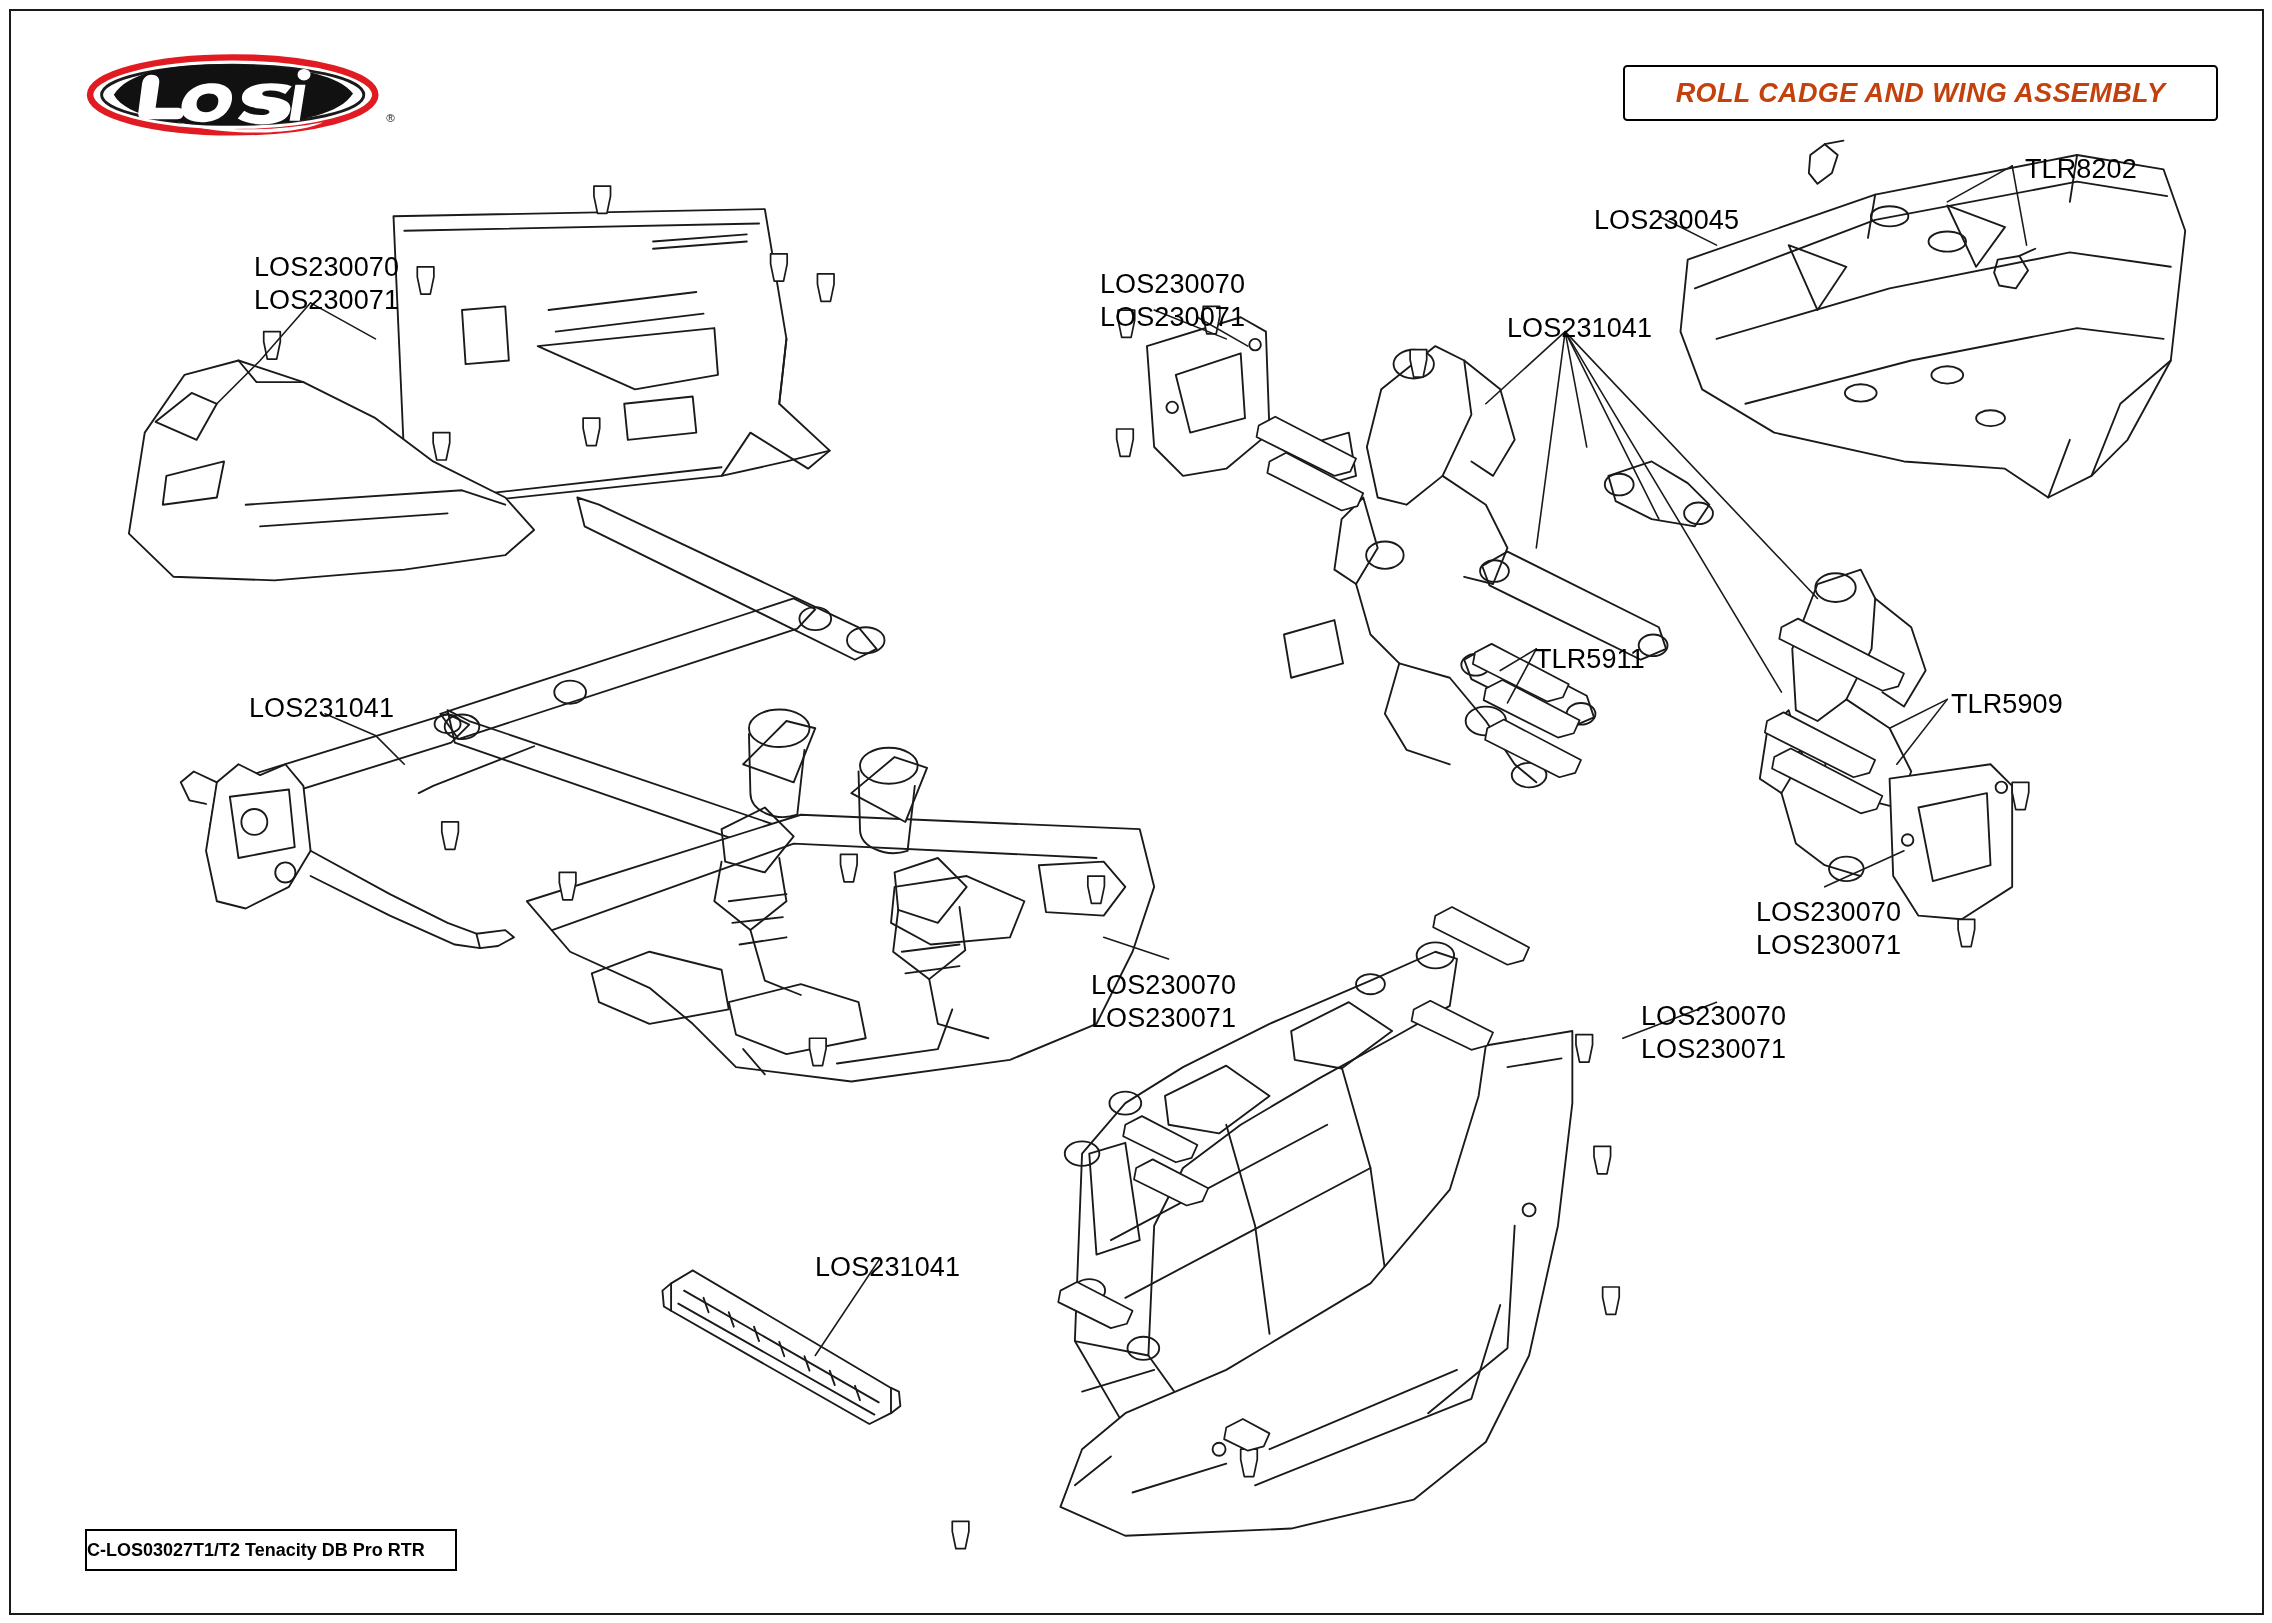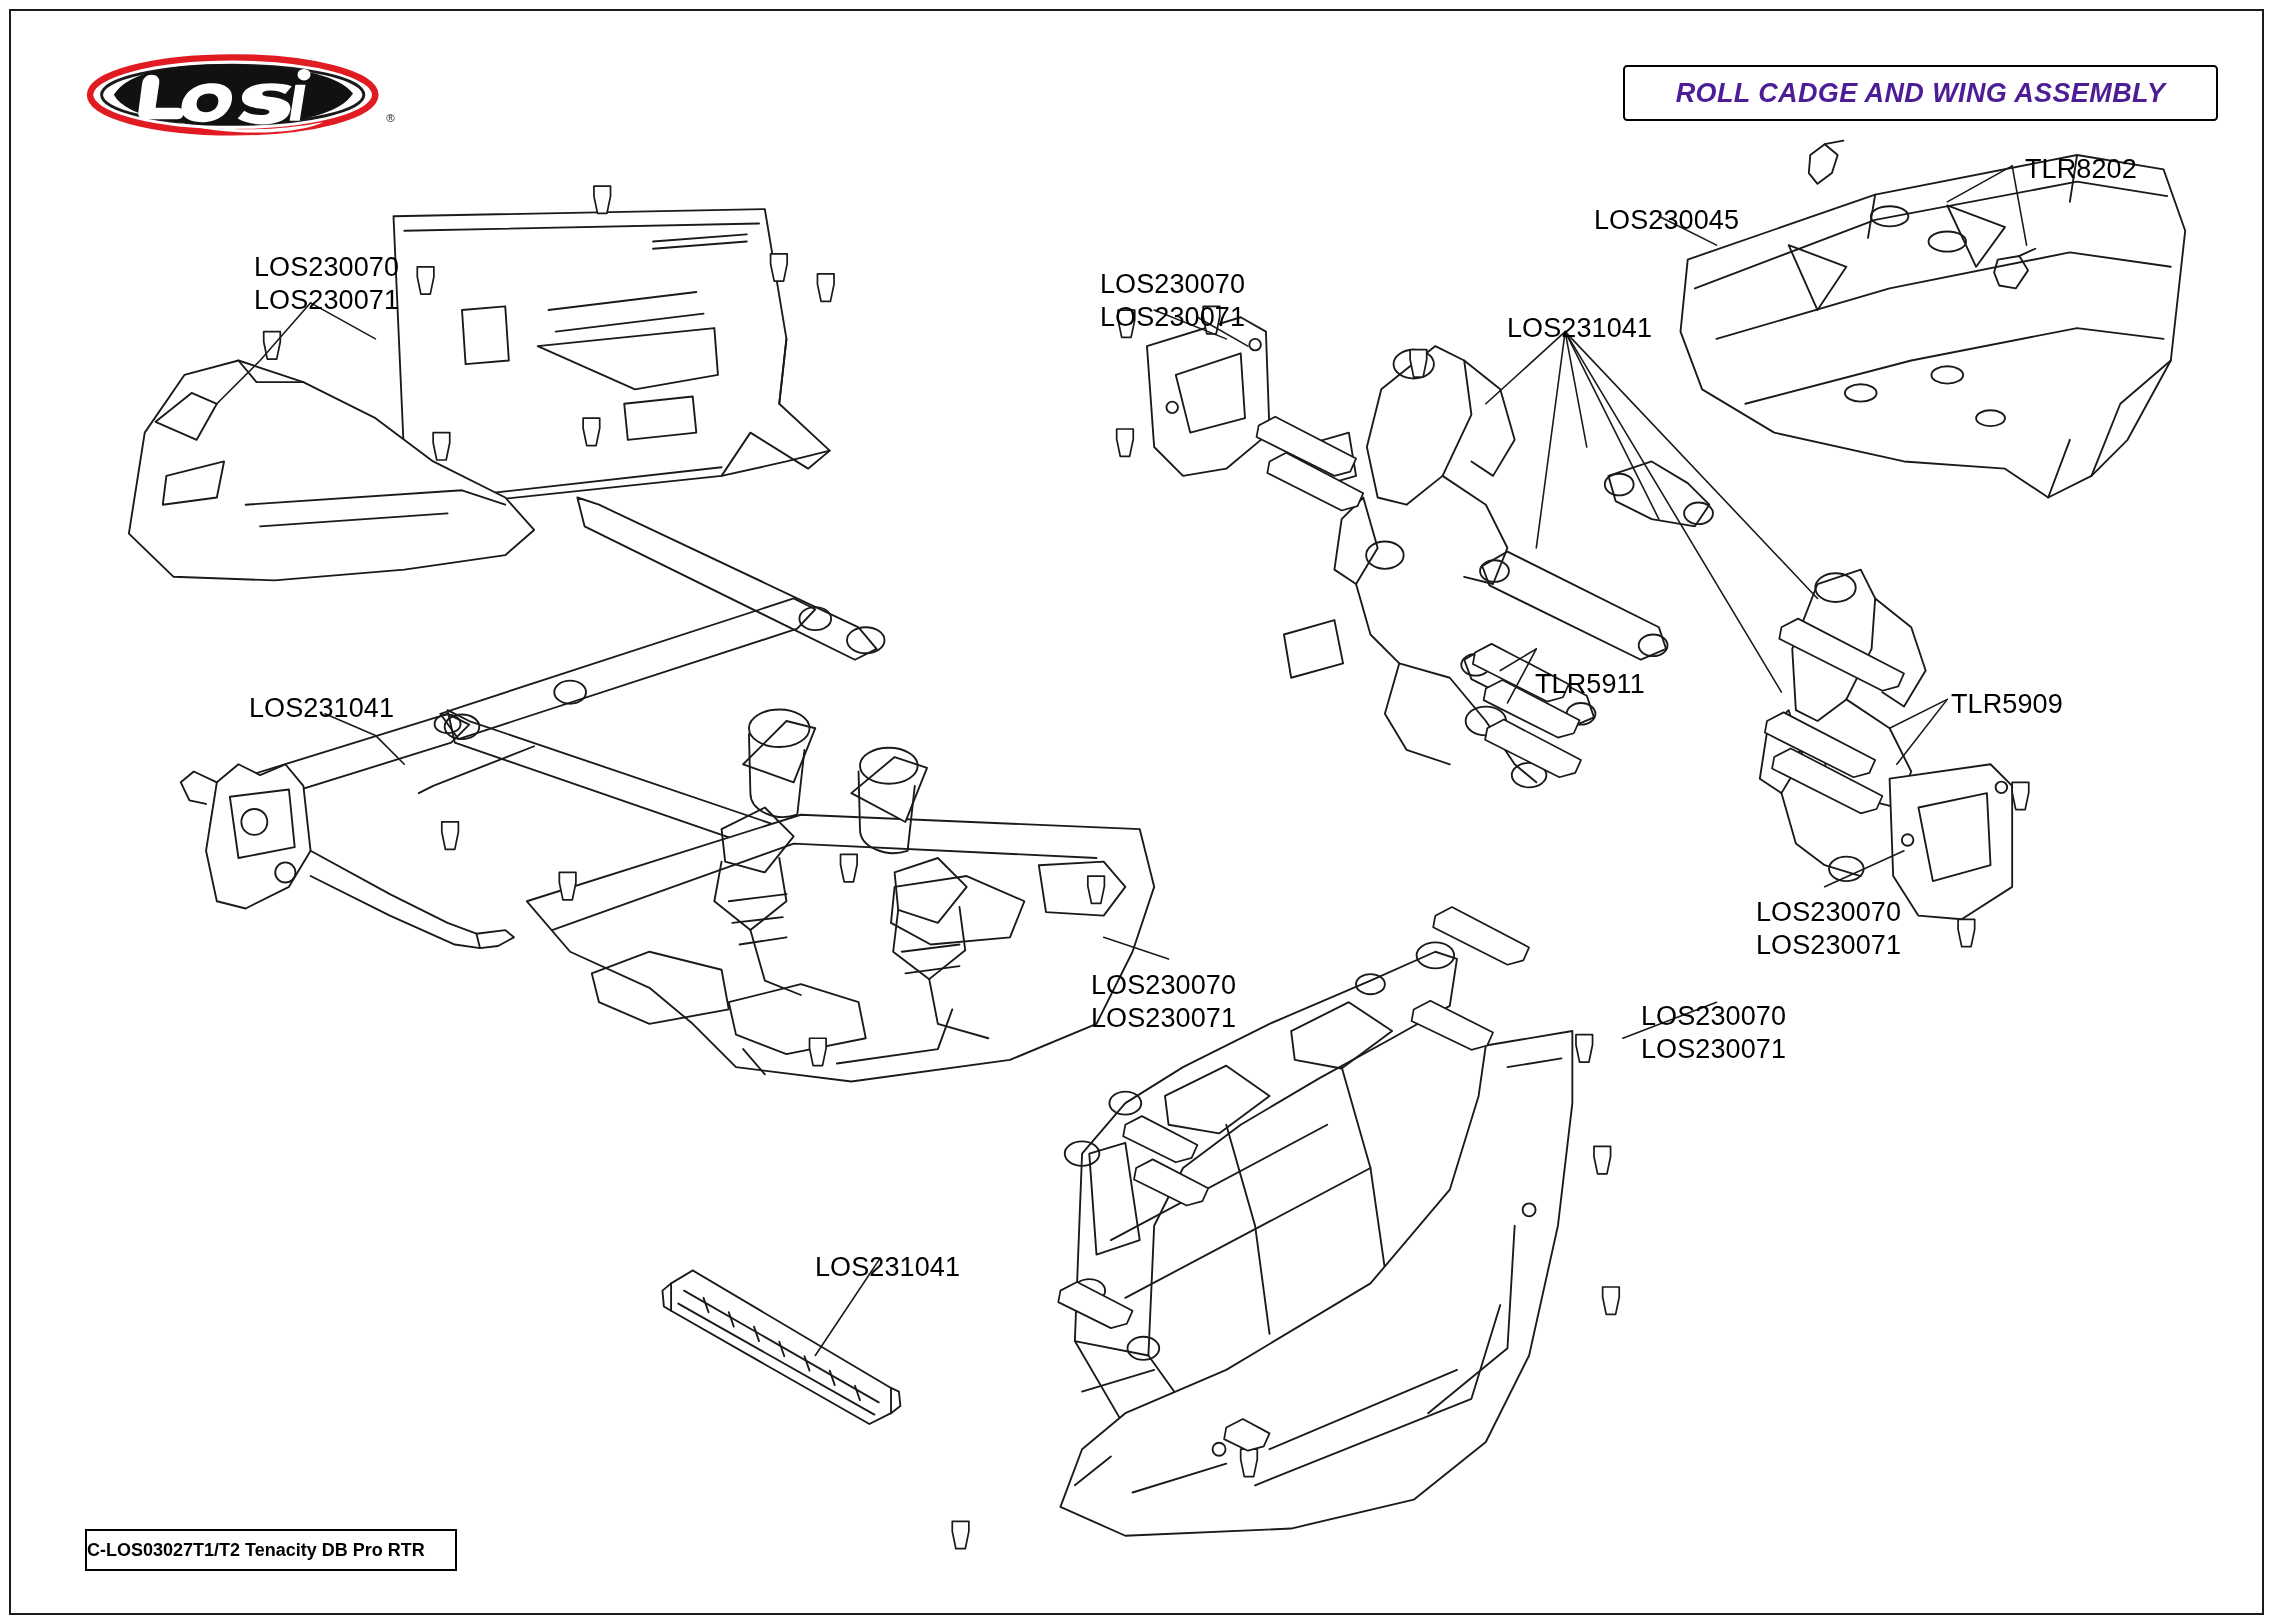--- a/index.html
+++ b/index.html
@@ -39,21 +39,21 @@
     display: flex;
     align-items: center;
     justify-content: center;
     background: #fff;
   }
   #title-text {
     font-size: 27px;
     font-weight: bold;
     font-style: italic;
     letter-spacing: 0.4px;
-    color: #4c1d95;
+    color: #c2410c;
     white-space: nowrap;
   }
 
   
   #footer-box {
     left: 85px;
     top: 1529px;
     width: 368px;
     height: 38px;
     border: 2.2px solid #000;
@@ -518,21 +518,21 @@
   </div>
 
   <div class="callout abs" style="left:1594px; top:204px;">
     <div>LOS230045</div>
   </div>
 
   <div class="callout abs" style="left:2025px; top:153px;">
     <div>TLR8202</div>
   </div>
 
-  <div class="callout abs" style="left:1535px; top:668px;">
+  <div class="callout abs" style="left:1535px; top:643px;">
     <div>TLR5911</div>
   </div>
 
   <div class="callout abs" style="left:1951px; top:688px;">
     <div>TLR5909</div>
   </div>
 
   <div class="callout abs" style="left:1756px; top:896px;">
     <div>LOS230070</div>
     <div>LOS230071</div>

